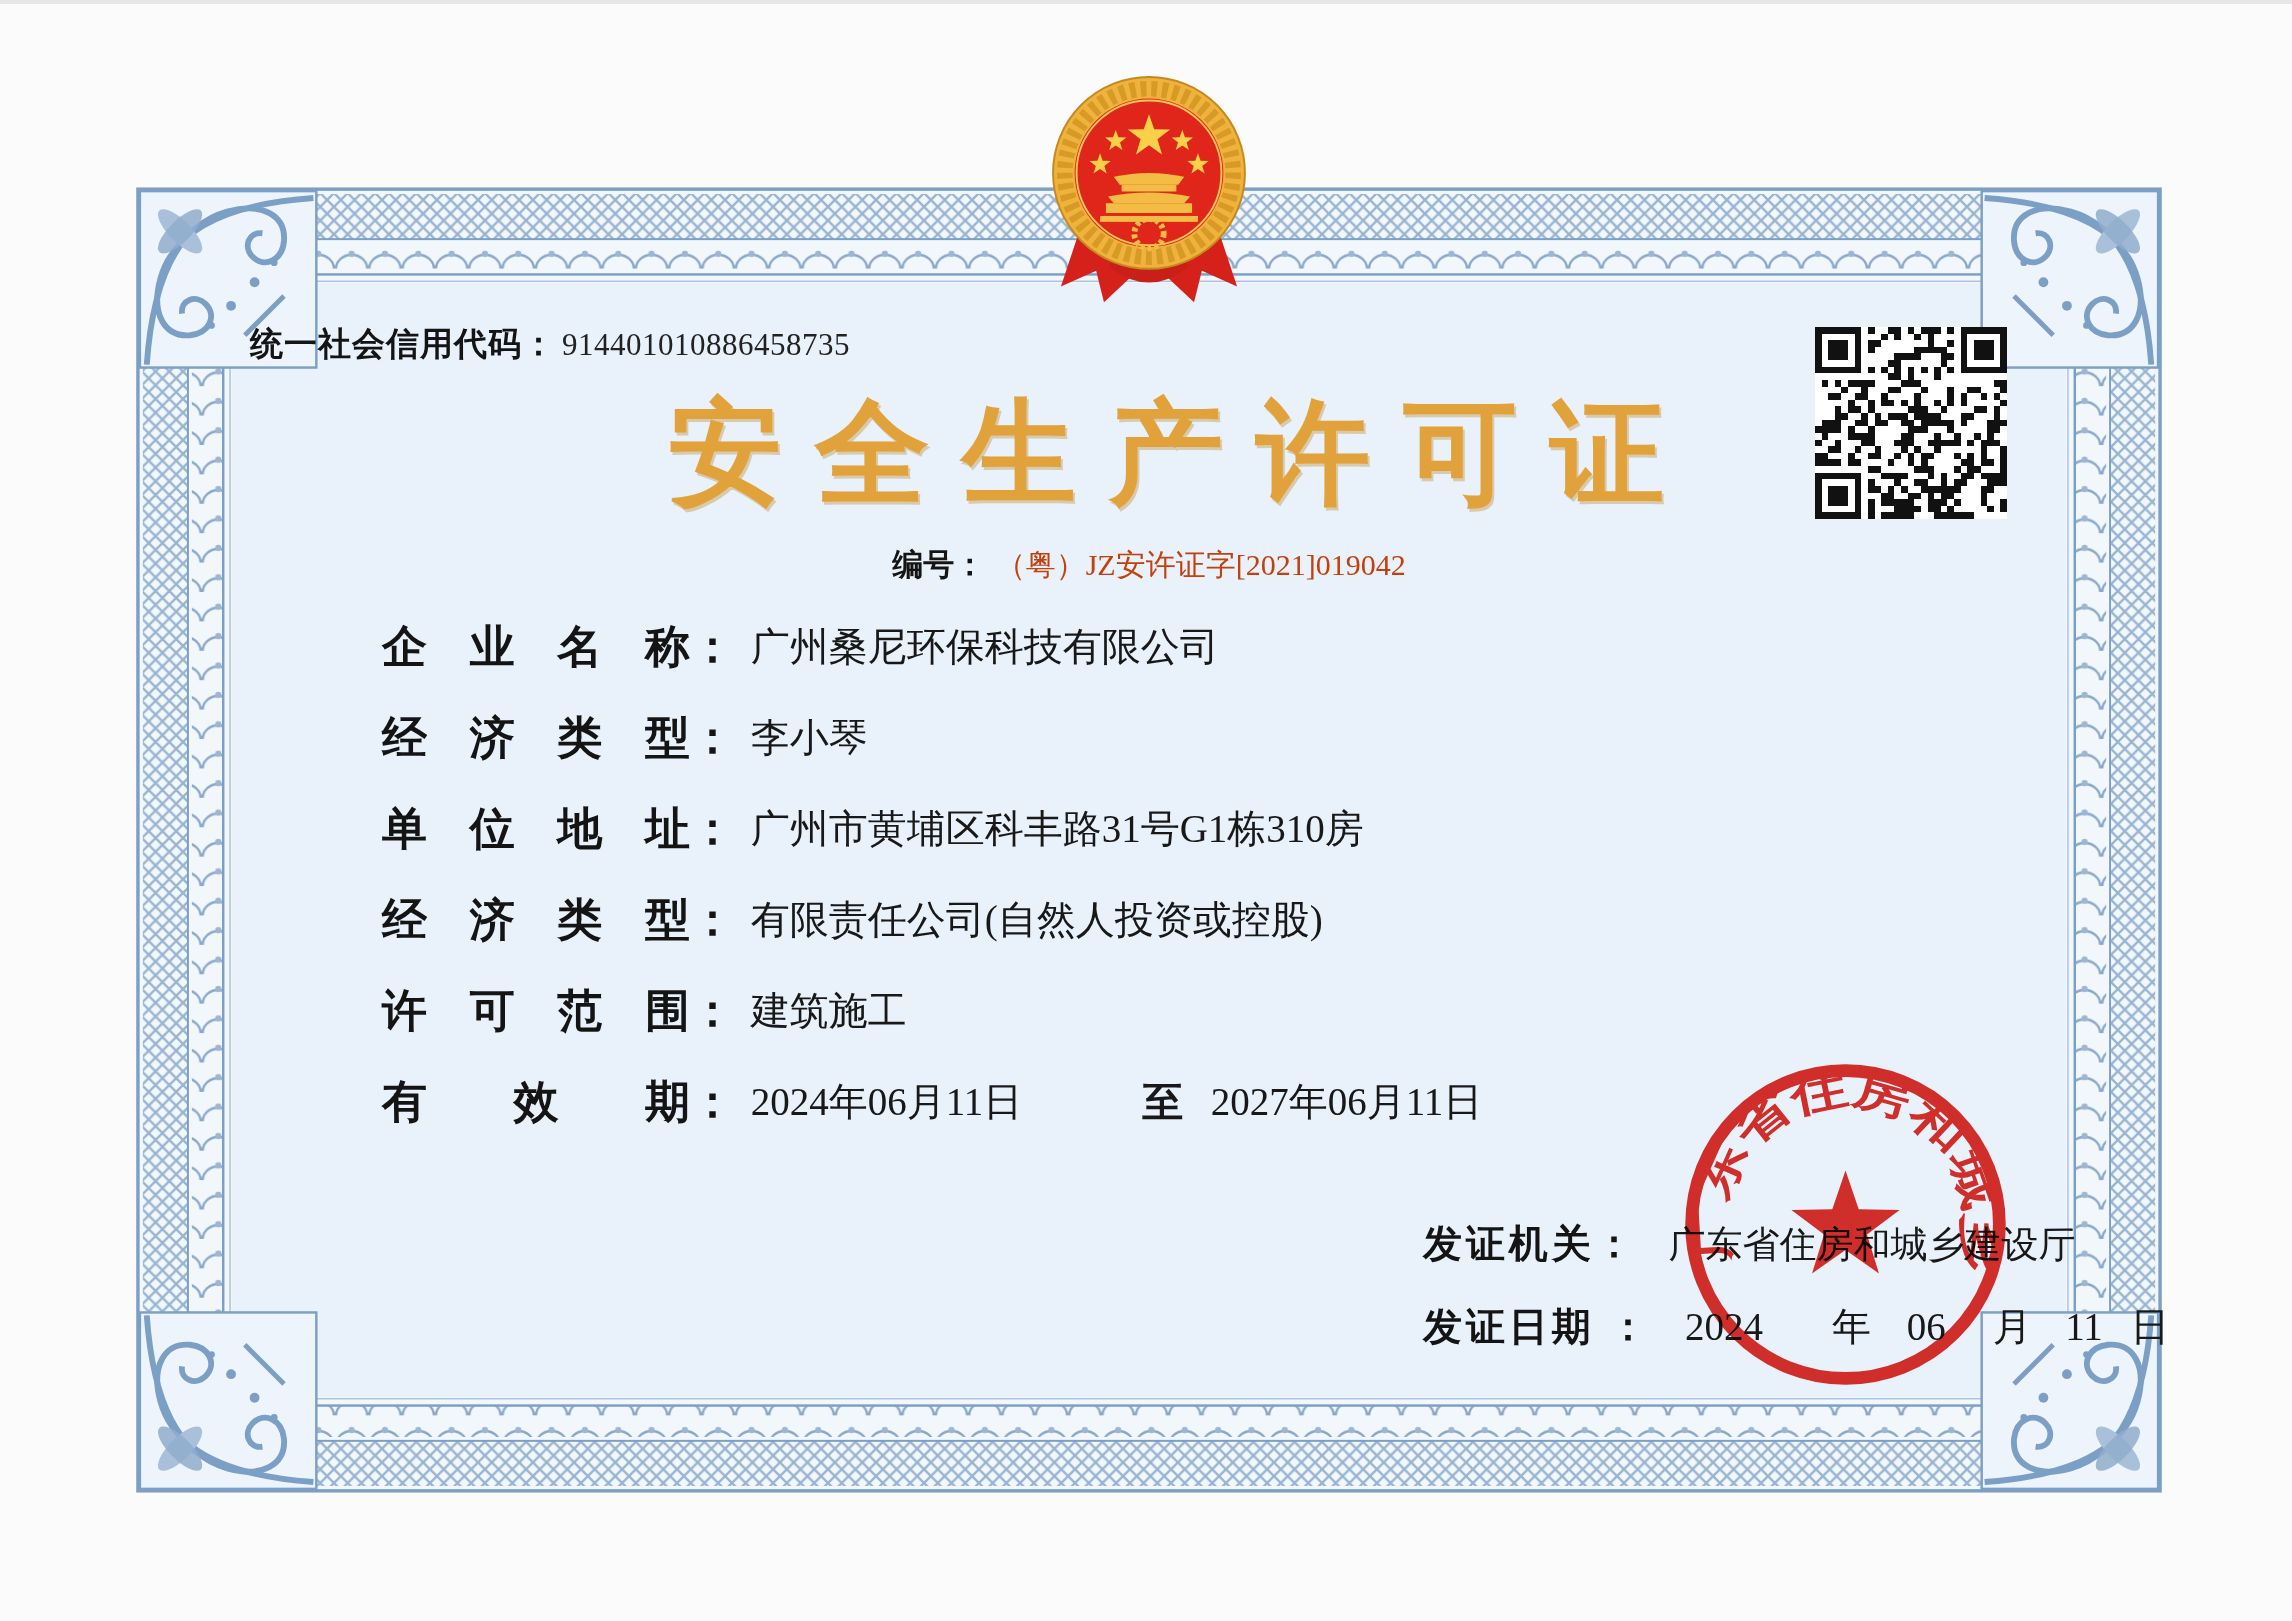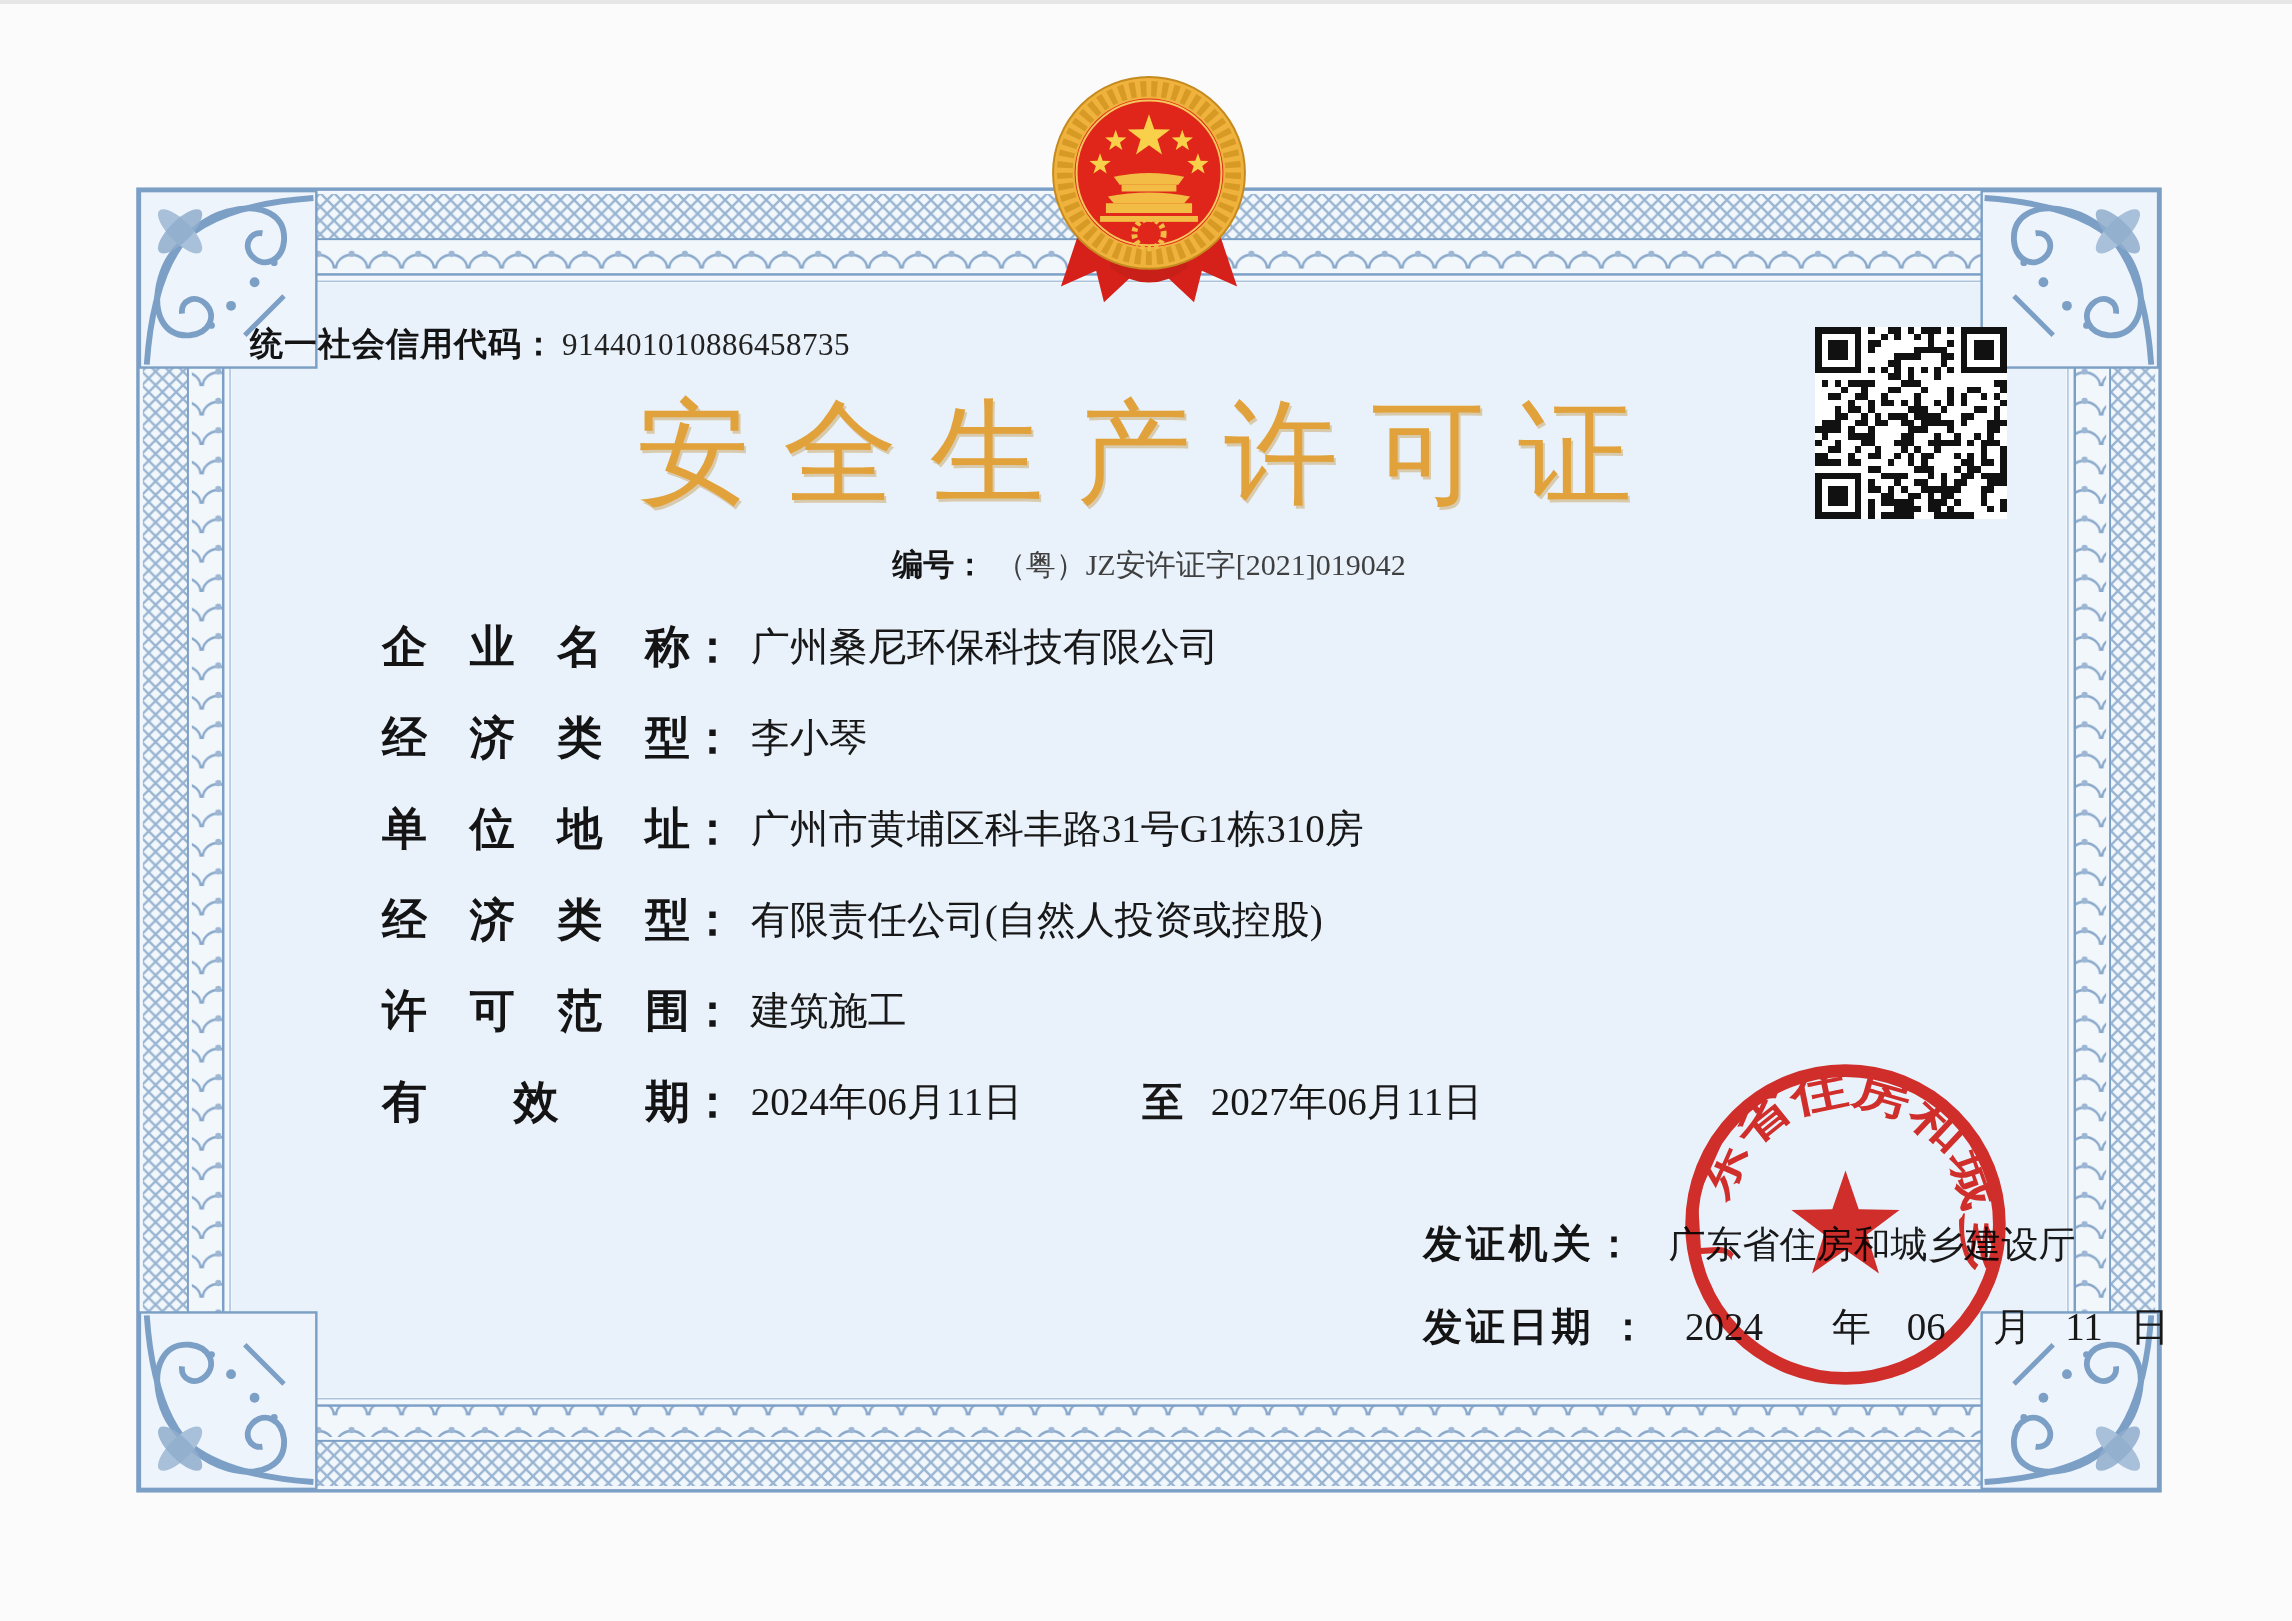--- a/index.html
+++ b/index.html
@@ -22,27 +22,27 @@
   #frame{left:135px;top:182px;z-index:1;}
   
   #emblem{left:1045px;top:71px;z-index:5;}
   
   #qr{left:1815px;top:323px;z-index:4;background:#fff;}
   
   .credit{left:250px;top:318px;z-index:3;display:flex;align-items:baseline;}
   .credit-label{font-size:33px;font-weight:bold;color:var(--ink);letter-spacing:1px;}
   .credit-value{font-family:"Liberation Serif",serif;font-size:31px;color:#222;letter-spacing:0.5px;margin-left:5.9px;}
   
-  .title{left:120px;top:378px;width:2028px;text-align:center;z-index:3;
-    font-size:114px;font-weight:400;color:var(--title-gold);letter-spacing:33px;text-indent:33px;
+  .title{left:152px;top:378px;width:2028px;text-align:center;z-index:3;
+    font-size:114px;font-weight:700;color:var(--title-gold);letter-spacing:33px;text-indent:33px;
     text-shadow:2px 2.9px 0 rgba(187,128,30,.35);line-height:1.25;}
   
   .serial{left:135px;top:540px;width:2028px;text-align:center;z-index:3;}
   .serial-label{font-size:31px;font-weight:bold;color:var(--ink);}
-  .serial-value{font-family:"Liberation Serif",serif;font-size:30px;color:#404040;margin-left:5.9px;}
+  .serial-value{font-family:"Liberation Serif",serif;font-size:30px;color:#c2410c;margin-left:5.9px;}
   
   .fields{left:382px;top:616px;z-index:3;}
   .frow{height:91px;display:flex;align-items:flex-start;line-height:1.18;}
   .flabel{display:inline-block;width:308px;font-size:45px;font-weight:bold;color:var(--ink);
     text-align:justify;text-align-last:justify;}
   .fcolon{font-size:45px;font-weight:bold;color:var(--ink);}
   .fvalue{font-family:"Liberation Serif",serif;font-size:39px;color:#181818;margin-left:15.7px;padding-top:3.9px;}
   .to-word{font-family:"Liberation Serif",serif;font-size:41px;font-weight:bold;color:#181818;margin:0 27.4px 0 120px;padding-top:2.9px;}
   
   .issuer{left:1423px;top:1213px;z-index:3;display:flex;align-items:baseline;}

